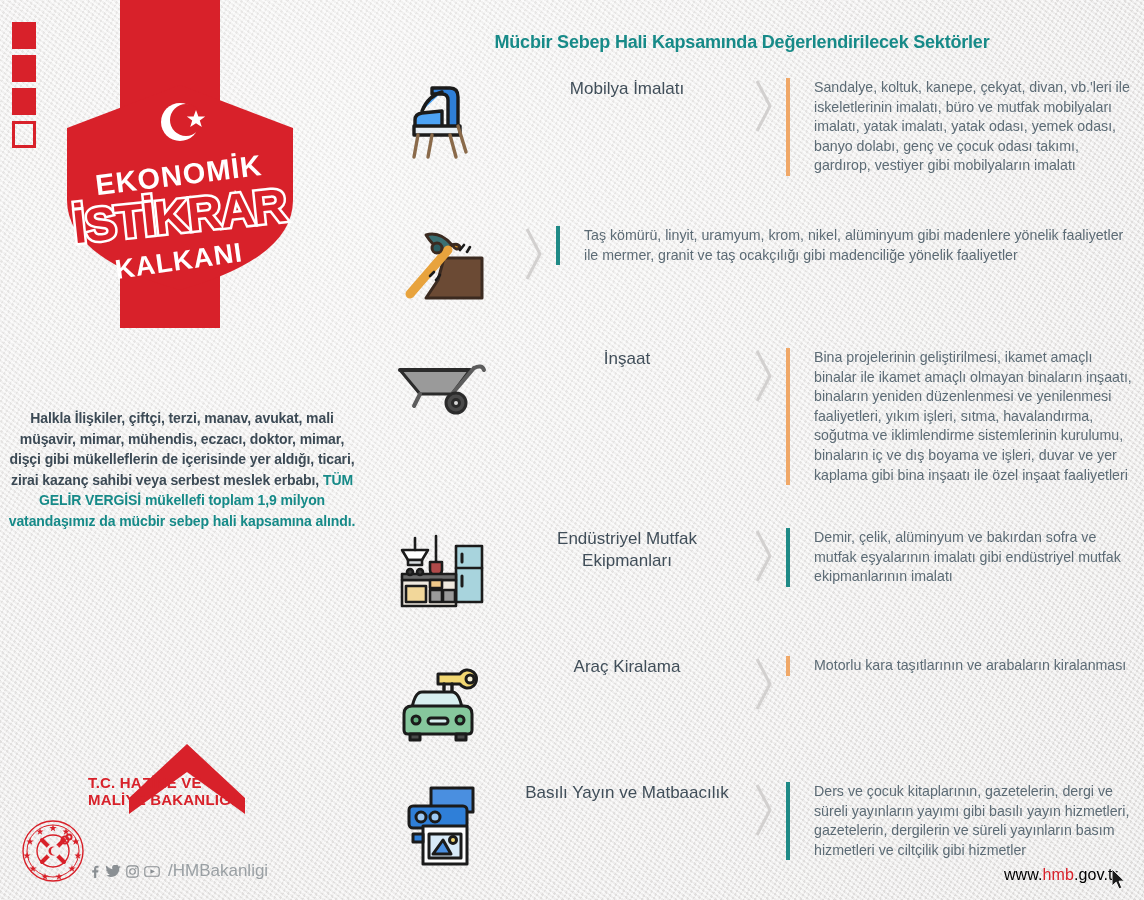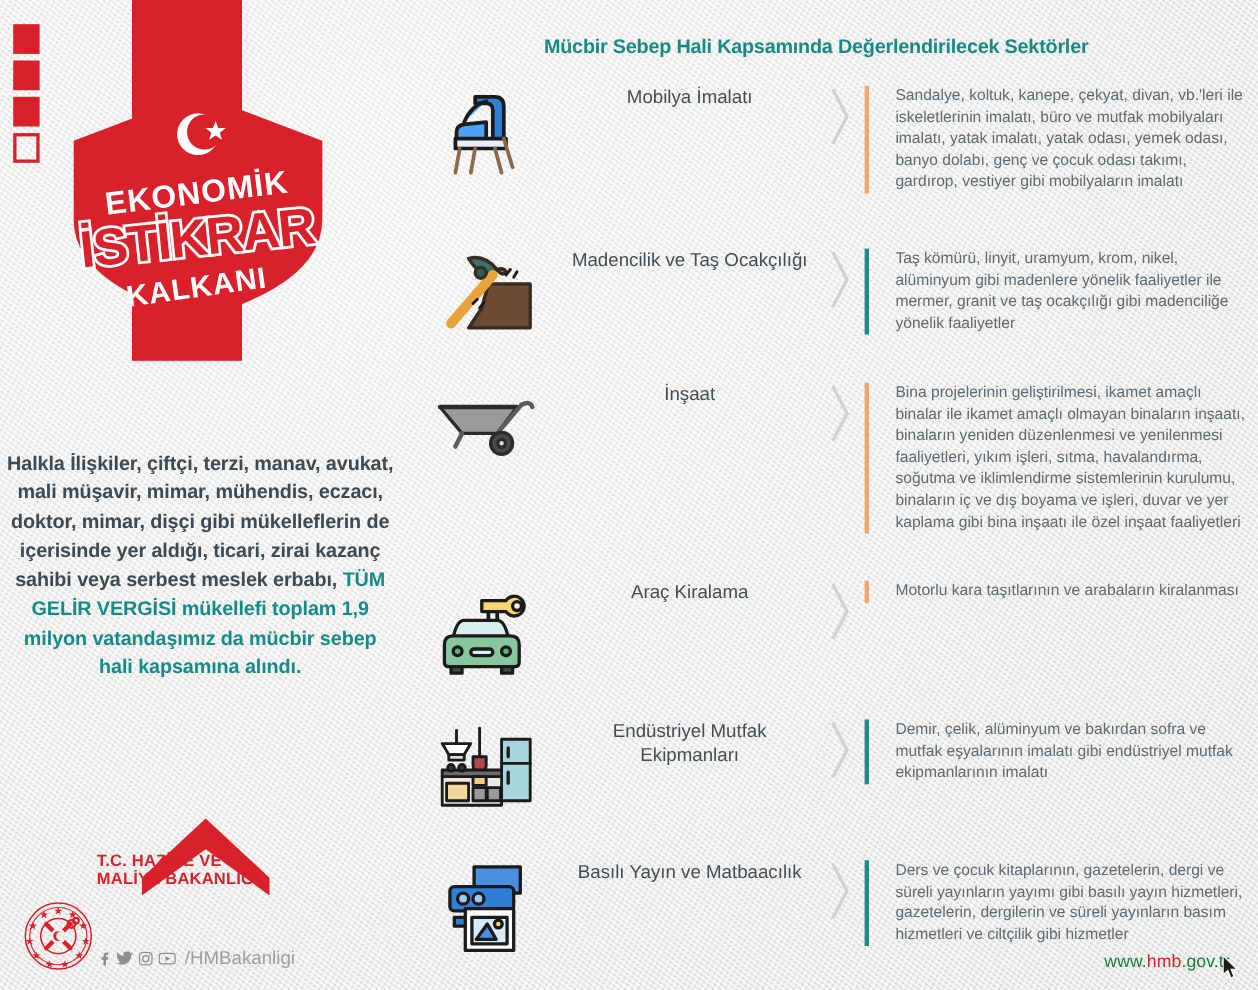--- a/index.html
+++ b/index.html
@@ -32,21 +32,21 @@
     position:absolute; left:120px; top:0; width:100px; height:328px;
     background:#d8212a;
   }
 
   #shield-logo{ position:absolute; left:55px; top:80px; width:250px; height:210px; }
   #shield-logo svg{ display:block; }
 
   #left-paragraph{
     position:absolute; left:4px; top:408px; width:356px;
     text-align:center;
-    font-size:18px; font-weight:bold; line-height:1.47;
+    font-size:14px; font-weight:bold; line-height:1.47;
     color:#3c4a55; letter-spacing:-.1px;
   }
   #left-paragraph .hl{ color:#168a88; }
 
   #ministry-block{ position:absolute; left:22px; top:742px; width:280px; height:140px; }
   #ministry-chevron{ position:absolute; left:105px; top:0; }
   #ministry-seal{ position:absolute; left:0px; top:78px; }
   #ministry-text{
     position:absolute; left:88px; top:774px; width:240px;
     color:#d8212a; font-weight:bold; font-size:15px; line-height:1.14;
@@ -89,21 +89,21 @@
     border-left:4px solid #f0a868;
     padding-left:24px;
     color:#5c6b75; font-size:14.2px; line-height:1.38;
   }
   .sector-desc.teal{ border-left-color:#1f8a86; }
 
   #footer-url{
     position:absolute; right:26px; top:866px;
     color:#d8212a; font-size:16px; letter-spacing:.1px;
   }
-  #footer-url .dim{ color:#15803d; font-weight:normal; }
+  #footer-url .dim{ color:#000000; font-weight:normal; }
   #footer-url .strong{ font-weight:normal; }
 
   #mouse-cursor{ position:absolute; left:1112px; top:869px; }
 </style>
 </head>
 <body>
 
 <div id="paper-texture"></div>
 
 <div class="stage">
@@ -250,21 +250,20 @@
             <circle cx="41" cy="22" r="5" fill="#2a5c60"></circle>
           </g>
           <g stroke="#1b1b1b" stroke-width="2.6" stroke-linecap="round">
             <line x1="64" y1="24" x2="68" y2="19"></line>
             <line x1="71" y1="26" x2="74" y2="21"></line>
             <line x1="38" y1="46" x2="34" y2="50"></line>
             <line x1="44" y1="49" x2="40" y2="54"></line>
           </g>
         </svg>
       </div>
-      <div class="sector-name">Madencilik ve Taş Ocakçılığı</div>
       <div class="sector-arrow">
         <svg width="20" height="56" viewBox="0 0 20 56">
             <path d="M3 3 L16 28 L3 53" fill="none" stroke="#d2d0cf" stroke-width="3"></path>
           </svg>
       </div>
       <div class="sector-desc teal">Taş kömürü, linyit, uramyum, krom, nikel, alüminyum gibi madenlere yönelik faaliyetler ile mermer, granit ve taş ocakçılığı gibi madenciliğe yönelik faaliyetler</div>
     </div>
 
     <div class="sector-row" style="height:180px;">
       <div class="sector-icon">
@@ -280,46 +279,20 @@
           </g>
         </svg>
       </div>
       <div class="sector-name">İnşaat</div>
       <div class="sector-arrow">
         <svg width="20" height="56" viewBox="0 0 20 56">
             <path d="M3 3 L16 28 L3 53" fill="none" stroke="#d2d0cf" stroke-width="3"></path>
           </svg>
       </div>
       <div class="sector-desc">Bina projelerinin geliştirilmesi, ikamet amaçlı binalar ile ikamet amaçlı olmayan binaların inşaatı, binaların yeniden düzenlenmesi ve yenilenmesi faaliyetleri, yıkım işleri, sıtma, havalandırma, soğutma ve iklimlendirme sistemlerinin kurulumu, binaların iç ve dış boyama ve işleri, duvar ve yer kaplama gibi bina inşaatı ile özel inşaat faaliyetleri</div>
-    </div>
-
-    <div class="sector-row" style="height:126px;">
-      <div class="sector-icon">
-        <svg width="100" height="86" viewBox="0 0 100 86">
-          <g stroke="#1b1b1b" stroke-width="3" stroke-linejoin="round" stroke-linecap="round">
-            <path d="M46 18 h22 a9 9 0 1 1 0 10 h-22 z" fill="#f2d772"></path>
-            <circle cx="78" cy="23" r="4" fill="#f6f0d4"></circle>
-            <path d="M52 28 v6 M60 28 v7" stroke-width="3.4"></path>
-            <path d="M20 52 q3 -16 10 -16 h30 q7 0 10 16 z" fill="#d8eff0"></path>
-            <path d="M12 58 q0 -8 8 -8 h52 q8 0 8 8 v16 q0 4 -4 4 H16 q-4 0 -4 -4 z" fill="#86c79d"></path>
-            <rect x="18" y="78" width="10" height="6" fill="#4a4a4a"></rect>
-            <rect x="64" y="78" width="10" height="6" fill="#4a4a4a"></rect>
-            <circle cx="24" cy="64" r="4" fill="#5fae7c"></circle>
-            <circle cx="68" cy="64" r="4" fill="#5fae7c"></circle>
-            <rect x="36" y="62" width="20" height="6" rx="3" fill="#d8eff0"></rect>
-          </g>
-        </svg>
-      </div>
-      <div class="sector-name">Araç Kiralama</div>
-      <div class="sector-arrow">
-        <svg width="20" height="56" viewBox="0 0 20 56">
-            <path d="M3 3 L16 28 L3 53" fill="none" stroke="#d2d0cf" stroke-width="3"></path>
-          </svg>
-      </div>
-      <div class="sector-desc">Motorlu kara taşıtlarının ve arabaların kiralanması</div>
     </div>
 
     <div class="sector-row teal" style="height:128px;">
       <div class="sector-icon">
         <svg width="92" height="82" viewBox="0 0 92 82">
           <g stroke="#1b1b1b" stroke-width="2.6" stroke-linejoin="round" stroke-linecap="round">
             <path d="M6 22 h26 l-6 10 H12 z" fill="#ffffff"></path>
             <path d="M12 32 h14 v5 H12 z" fill="#d8dde0"></path>
             <line x1="19" y1="10" x2="19" y2="22"></line>
             <line x1="40" y1="8" x2="40" y2="34"></line>
@@ -341,20 +314,46 @@
       </div>
       <div class="sector-name">Endüstriyel Mutfak Ekipmanları</div>
       <div class="sector-arrow">
         <svg width="20" height="56" viewBox="0 0 20 56">
             <path d="M3 3 L16 28 L3 53" fill="none" stroke="#d2d0cf" stroke-width="3"></path>
           </svg>
       </div>
       <div class="sector-desc teal">Demir, çelik, alüminyum ve bakırdan sofra ve mutfak eşyalarının imalatı gibi endüstriyel mutfak ekipmanlarının imalatı</div>
     </div>
 
+    <div class="sector-row" style="height:126px;">
+      <div class="sector-icon">
+        <svg width="100" height="86" viewBox="0 0 100 86">
+          <g stroke="#1b1b1b" stroke-width="3" stroke-linejoin="round" stroke-linecap="round">
+            <path d="M46 18 h22 a9 9 0 1 1 0 10 h-22 z" fill="#f2d772"></path>
+            <circle cx="78" cy="23" r="4" fill="#f6f0d4"></circle>
+            <path d="M52 28 v6 M60 28 v7" stroke-width="3.4"></path>
+            <path d="M20 52 q3 -16 10 -16 h30 q7 0 10 16 z" fill="#d8eff0"></path>
+            <path d="M12 58 q0 -8 8 -8 h52 q8 0 8 8 v16 q0 4 -4 4 H16 q-4 0 -4 -4 z" fill="#86c79d"></path>
+            <rect x="18" y="78" width="10" height="6" fill="#4a4a4a"></rect>
+            <rect x="64" y="78" width="10" height="6" fill="#4a4a4a"></rect>
+            <circle cx="24" cy="64" r="4" fill="#5fae7c"></circle>
+            <circle cx="68" cy="64" r="4" fill="#5fae7c"></circle>
+            <rect x="36" y="62" width="20" height="6" rx="3" fill="#d8eff0"></rect>
+          </g>
+        </svg>
+      </div>
+      <div class="sector-name">Araç Kiralama</div>
+      <div class="sector-arrow">
+        <svg width="20" height="56" viewBox="0 0 20 56">
+            <path d="M3 3 L16 28 L3 53" fill="none" stroke="#d2d0cf" stroke-width="3"></path>
+          </svg>
+      </div>
+      <div class="sector-desc">Motorlu kara taşıtlarının ve arabaların kiralanması</div>
+    </div>
+
     <div class="sector-row teal" style="height:120px;">
       <div class="sector-icon">
         <svg width="90" height="88" viewBox="0 0 90 88">
           <g stroke="#1b1b1b" stroke-width="3" stroke-linejoin="round" stroke-linecap="round">
             <rect x="34" y="6" width="42" height="24" fill="#4a8fe0"></rect>
             <rect x="12" y="24" width="58" height="22" rx="4" fill="#2f7fd8"></rect>
             <circle cx="24" cy="35" r="5" fill="#9dc8f2"></circle>
             <circle cx="38" cy="35" r="5" fill="#9dc8f2"></circle>
             <rect x="26" y="44" width="44" height="38" fill="#fdfdfd"></rect>
             <rect x="32" y="52" width="32" height="24" fill="#d8eaf8"></rect>

